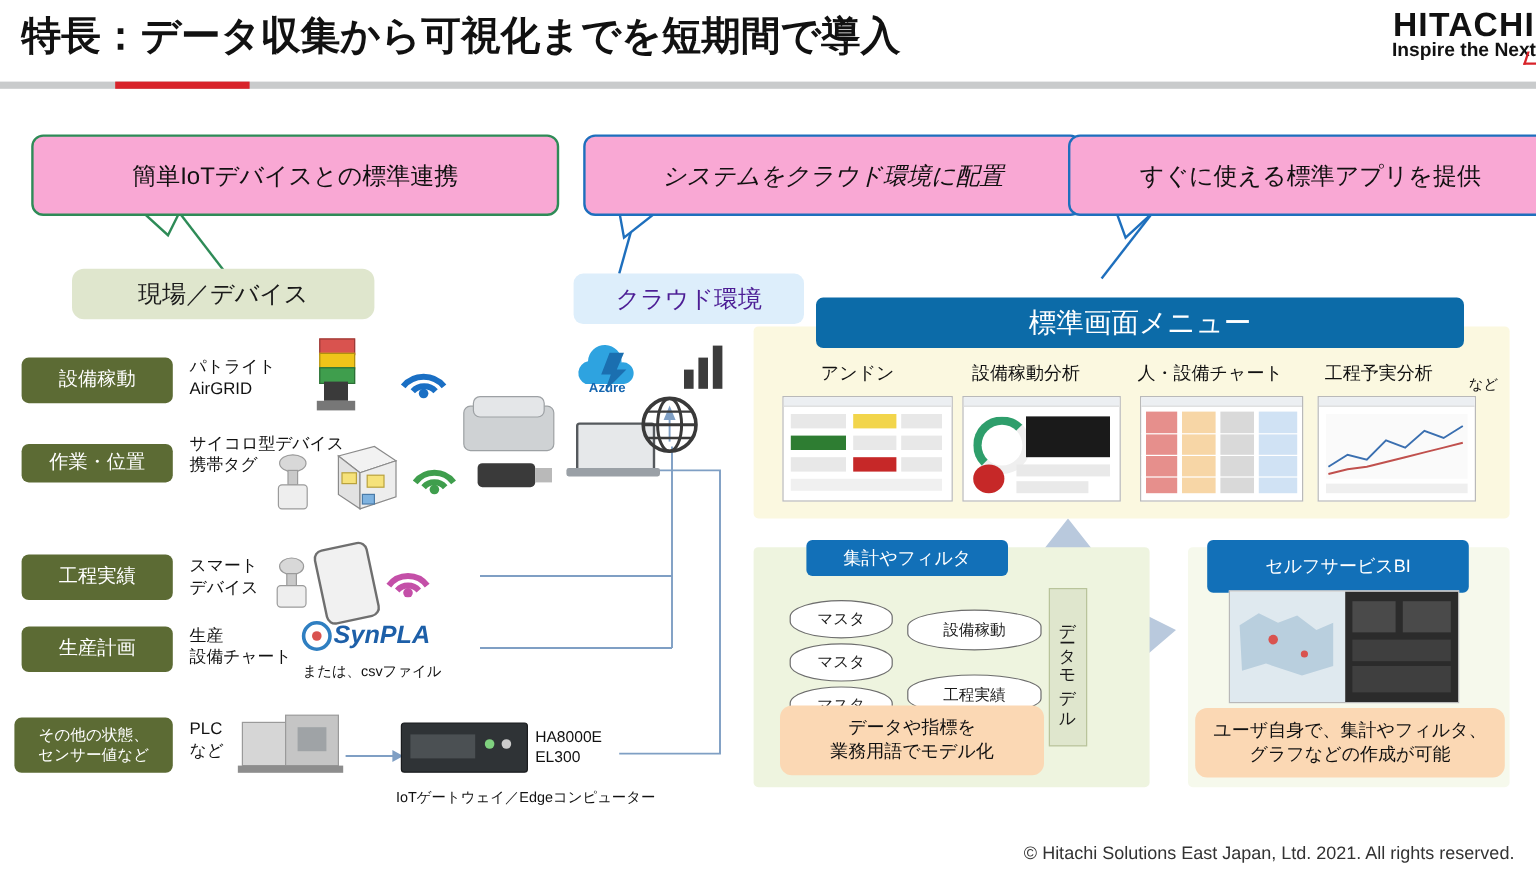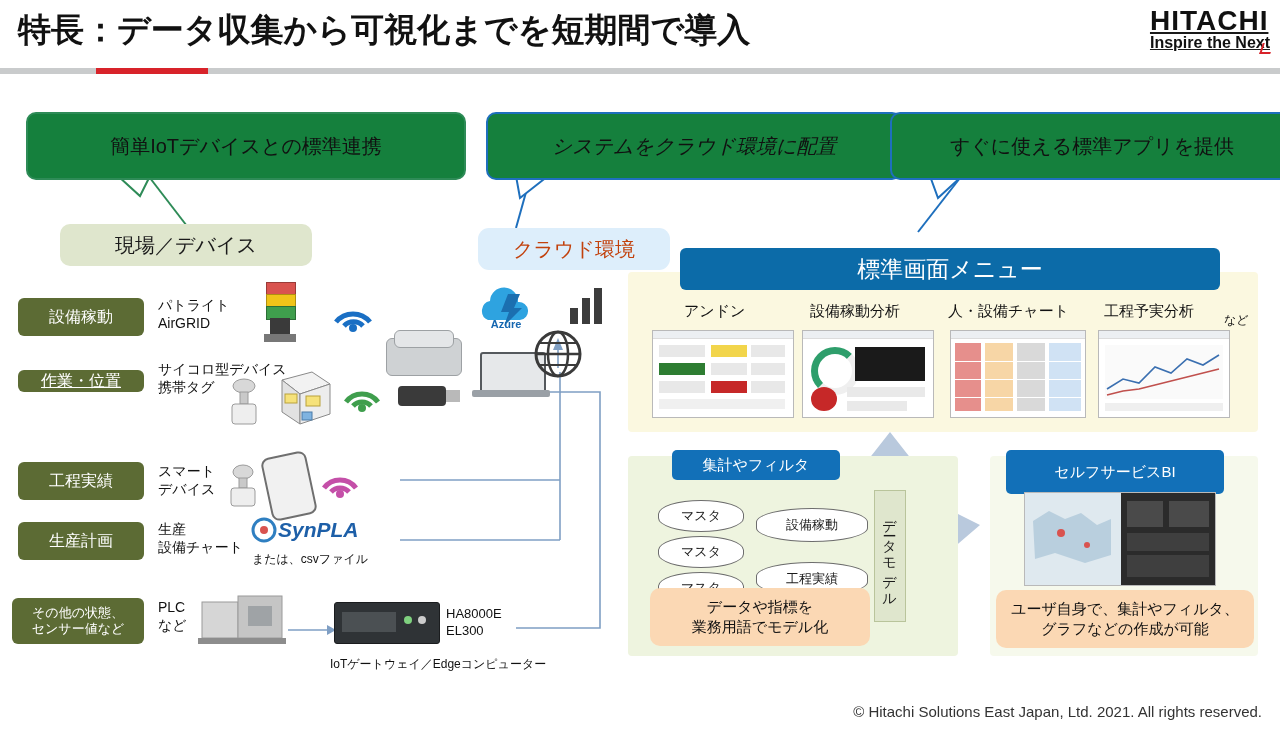--- a/index.html
+++ b/index.html
@@ -13,52 +13,52 @@
   }
   .slide{position:relative;width:1280px;height:734px;}
 
   
   .title{
     position:absolute;left:18px;top:8px;
     font-size:33px;font-weight:bold;letter-spacing:0px;color:#111;
     white-space:nowrap;
   }
   .logo{
-    position:absolute;right:10px;top:6px;text-align:left;line-height:1.05;text-decoration:underline;
+    position:absolute;right:0;top:6px;text-align:center;line-height:1.05;
   }
   .logo .h{font-size:28px;font-weight:bold;letter-spacing:1px;color:#111;}
   .logo .i{font-size:16px;font-weight:bold;color:#111;font-style:normal;}
   .logo .mark{
     position:absolute;right:-2px;bottom:-2px;width:9px;height:9px;
     border-left:2px solid #d8232a;border-bottom:2px solid #d8232a;transform:skewX(-18deg);
   }
   .rule{
     position:absolute;left:0;top:68px;width:1280px;height:6px;background:#c9cbcc;
   }
   .rule .accent{position:absolute;left:96px;top:0;width:112px;height:6px;background:#d8232a;}
 
   
   .callout{
-    position:absolute;border-radius:10px;background:#15803d;
+    position:absolute;border-radius:10px;background:#f9a8d4;
     display:flex;align-items:center;justify-content:center;
     font-size:20px;white-space:nowrap;padding:0 16px;
   }
   .callout.green{border:2px solid #2e8b57;color:#111;}
   .callout.blue{border:2px solid #1e6fbd;color:#111;}
 
   
   svg.lines{position:absolute;left:0;top:0;width:1280px;height:734px;pointer-events:none;}
 
   
   .pill{
     position:absolute;border-radius:8px;display:flex;align-items:center;justify-content:center;
     font-size:20px;white-space:nowrap;
   }
   .pill.olive{background:#dfe6cd;color:#1a1a1a;}
-  .pill.lightblue{background:#ddeefb;color:#c2410c;border-radius:11px;}
+  .pill.lightblue{background:#ddeefb;color:#4c1d95;}
   .pill.navy{background:#0c6ba8;color:#fff;font-size:23px;border-radius:6px;}
   .pill.blue-s{background:#1270b8;color:#fff;font-size:15px;border-radius:5px;}
 
   
   .tag{
     position:absolute;background:#5c6b34;color:#fff;border-radius:6px;
     display:flex;align-items:center;justify-content:center;text-align:center;
     font-size:16px;line-height:1.25;
   }
   .tag.small{font-size:13px;}
@@ -233,21 +233,21 @@
     <div style="position:absolute;left:102px;top:40px;width:82px;height:18px;background:#3f3f3f;"></div>
     <div style="position:absolute;left:102px;top:62px;width:82px;height:22px;background:#3f3f3f;"></div>
   </div>
   <div class="note" style="left:996px;top:590px;width:258px;height:58px;">ユーザ自身で、集計やフィルタ、
 グラフなどの作成が可能</div>
 
   <div class="tag" style="left:18px;top:298px;width:126px;height:38px;">設備稼動</div>
   <div class="lbl" style="left:158px;top:296px;">パトライト
 AirGRID</div>
 
-  <div class="tag" style="left:18px;top:370px;width:126px;height:22px;text-decoration:underline;">作業・位置</div>
+  <div class="tag" style="left:18px;top:370px;width:126px;height:32px;">作業・位置</div>
   <div class="lbl" style="left:158px;top:360px;">サイコロ型デバイス
 携帯タグ</div>
 
   <div class="tag" style="left:18px;top:462px;width:126px;height:38px;">工程実績</div>
   <div class="lbl" style="left:158px;top:462px;">スマート
 デバイス</div>
 
   <div class="tag" style="left:18px;top:522px;width:126px;height:38px;">生産計画</div>
   <div class="lbl" style="left:158px;top:520px;">生産
 設備チャート</div>

